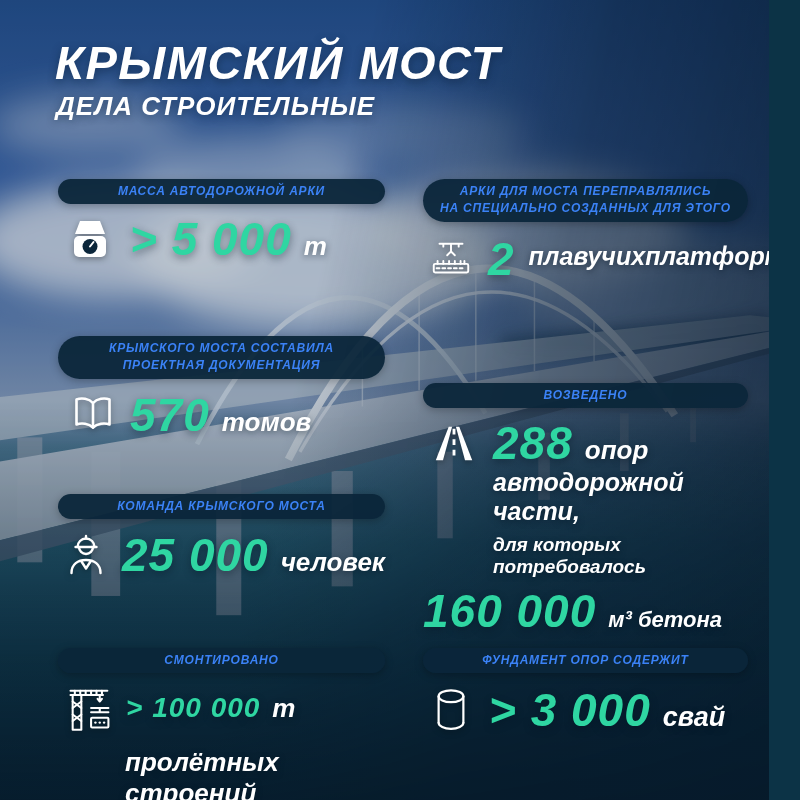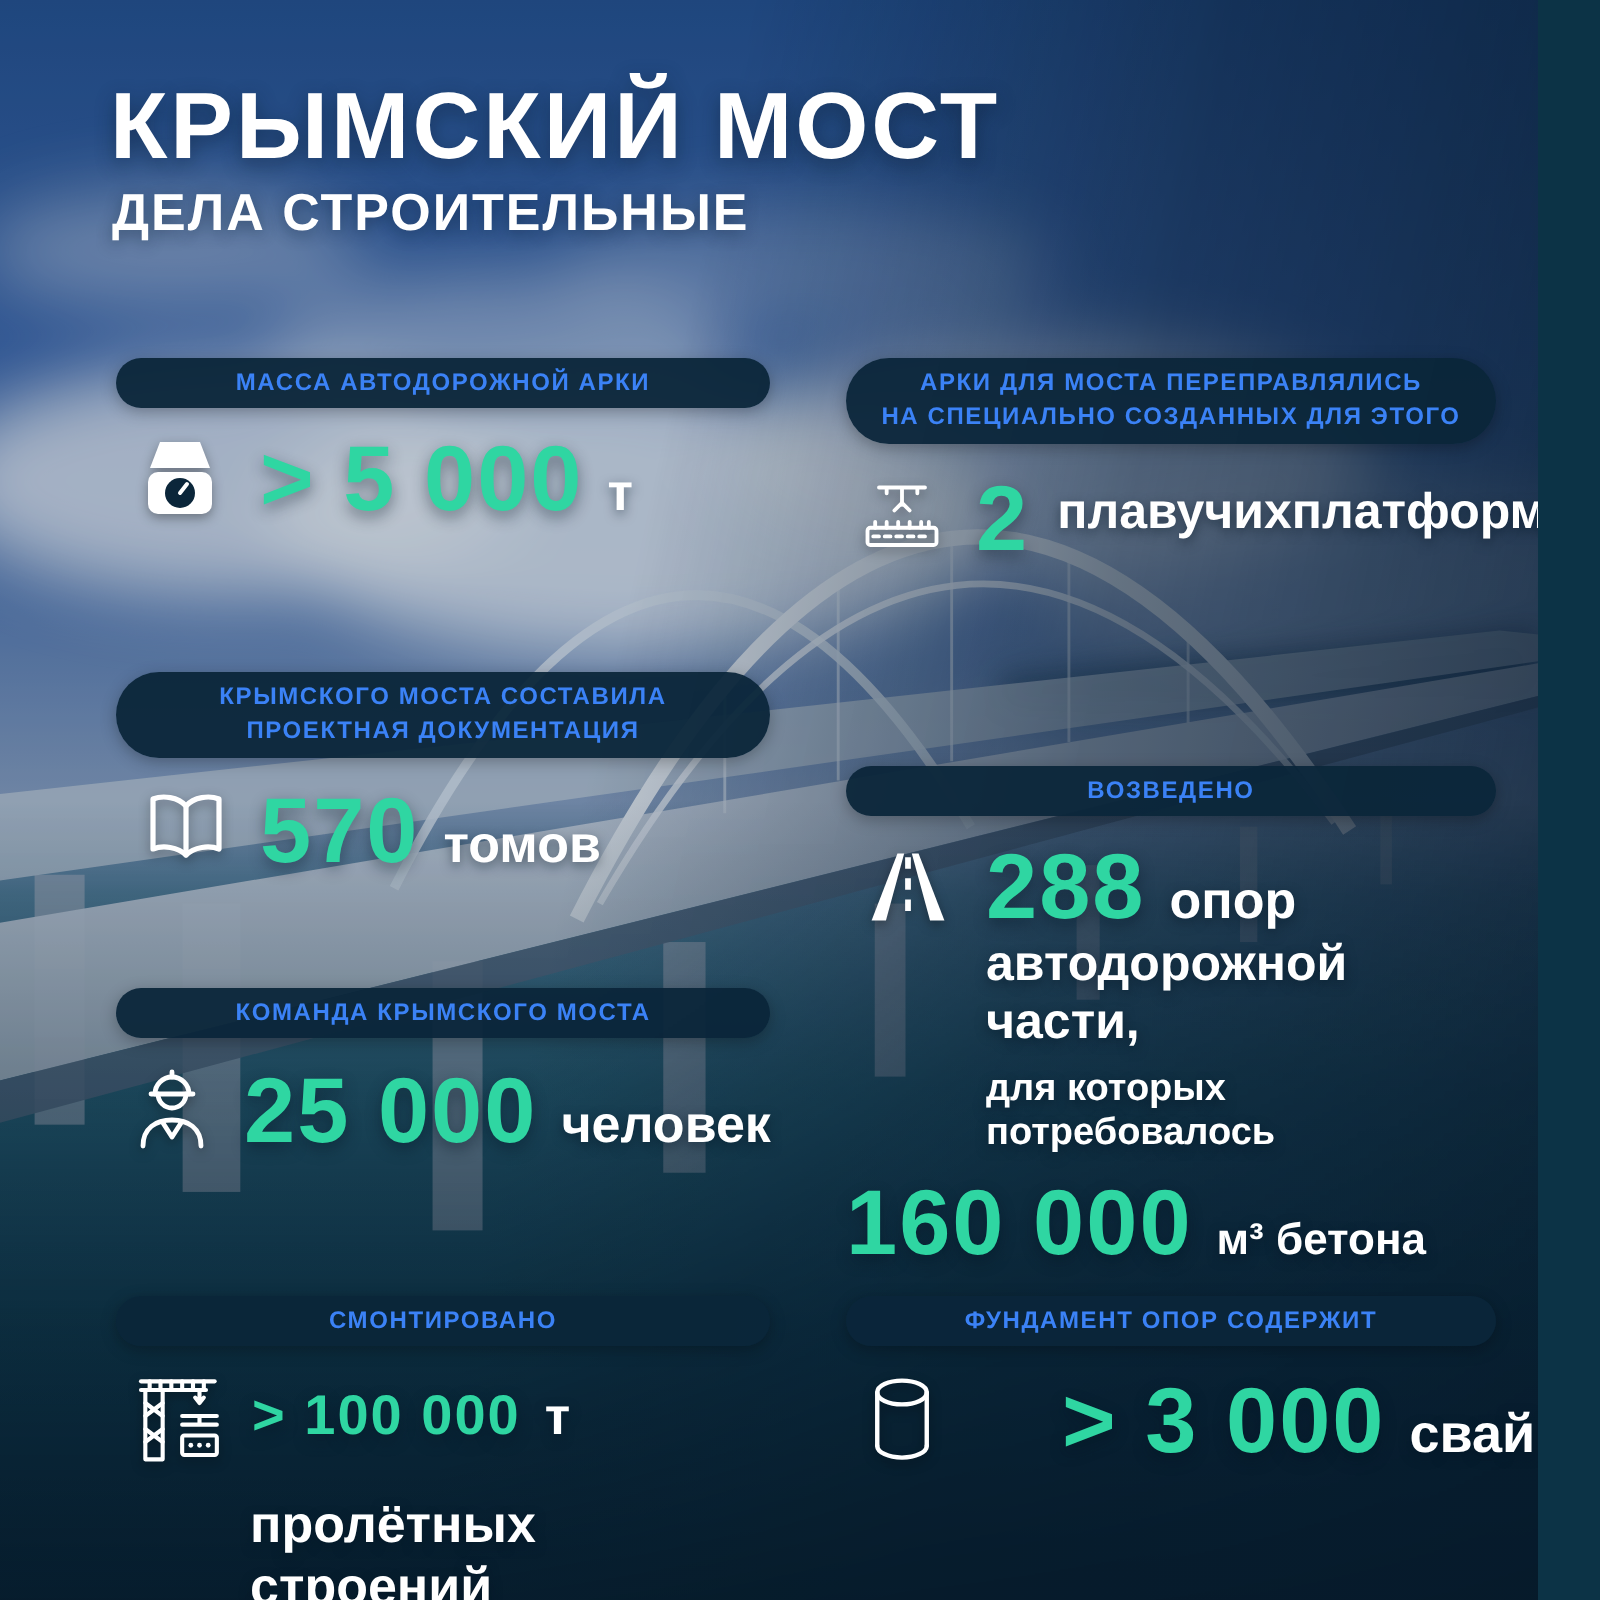--- a/index.html
+++ b/index.html
@@ -1,19 +1,20 @@
 <!DOCTYPE html>
 <html lang="ru"><head>
 <meta charset="utf-8">
 <style>
   html,body{margin:0;padding:0;background:#0c3346;}
   .canvas{
     position:relative;width:769px;height:800px;overflow:hidden;
     font-family:"Liberation Sans",sans-serif;
     background:linear-gradient(180deg,#24508f 0%,#3c66ab 22%,#5d7fb4 38%,#8aa0c0 50%,#55809a 56%,#2a6478 68%,#14485c 84%,#0c3346 100%);
+    font-style:italic;
   }
   .bg{position:absolute;inset:0;z-index:0;}
   .tint-right{position:absolute;inset:0;z-index:1;
     background:linear-gradient(102deg,rgba(10,30,52,0) 40%,rgba(9,28,48,.5) 66%,rgba(7,24,42,.82) 100%);}
   .tint-bottom{position:absolute;inset:0;z-index:1;
     background:linear-gradient(180deg,rgba(0,0,0,0) 50%,rgba(8,34,46,.4) 72%,rgba(4,24,36,.88) 100%);}
   .tint-global{position:absolute;inset:0;z-index:1;background:rgba(14,38,64,.22);}
 
   .content{position:absolute;inset:0;z-index:2;color:#fff;}
 
@@ -231,21 +232,21 @@
           <span class="unit">т</span>
         </div>
       </div>
       <div class="wline" style="padding-left:67px;font-size:26px;margin-top:14px;">пролётных строений</div>
     </section>
 
     <section class="card" style="left:423px;top:648px;width:325px;">
       <div class="pill">
         <span>ФУНДАМЕНТ ОПОР СОДЕРЖИТ</span>
       </div>
-      <div class="row" style="margin-top:10px;padding-left:6px;gap:42px;">
+      <div class="row" style="margin-top:10px;padding-left:6px;">
         <svg class="icon" width="44" height="54" viewBox="0 0 48 56" fill="none" stroke="#fff" stroke-width="2.4" stroke-linecap="round">
           <ellipse cx="24" cy="13" rx="13.5" ry="6.5"></ellipse>
           <path d="M10.5 13 V42"></path>
           <path d="M37.5 13 V42"></path>
           <path d="M10.5 42 a13.5 6.5 0 0 0 27 0"></path>
         </svg>
         <div class="numgrp" style="margin-left:16px;">
           <span class="val">&gt; 3 000</span>
           <span class="unit" style="font-size:27px;">свай</span>
         </div>

